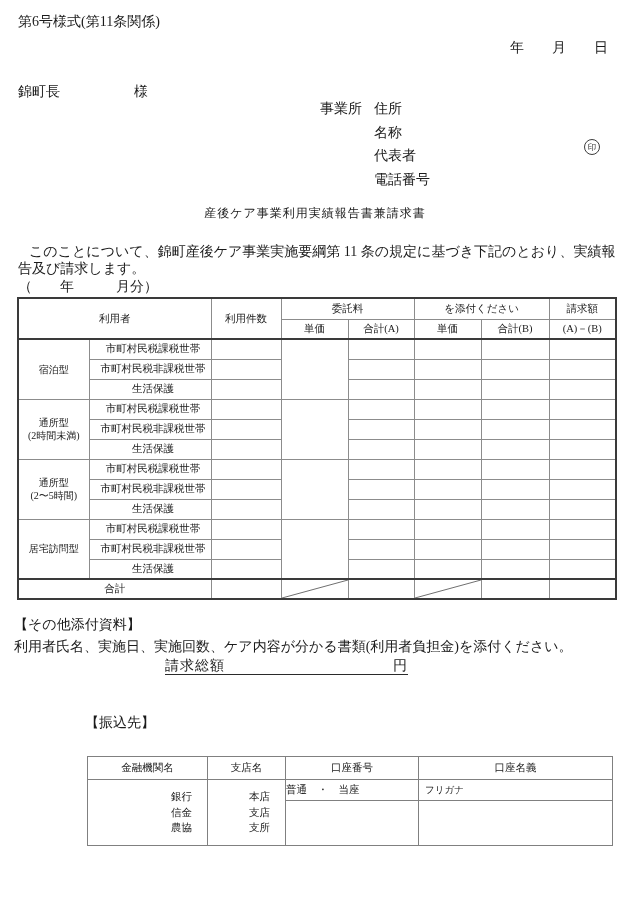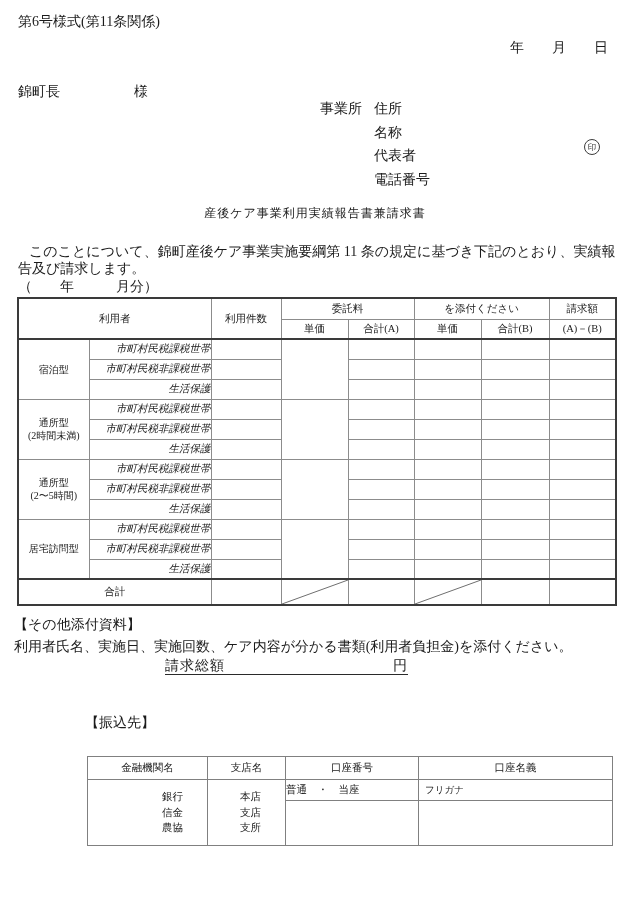--- a/index.html
+++ b/index.html
@@ -43,24 +43,24 @@
   #main-table th, #main-table td {
     border: 1px solid #8c8c8c;
     font-size: 10.5px; font-weight: normal;
     text-align: center; vertical-align: middle;
     padding: 0; overflow: hidden;
   }
   #main-table thead tr.h1 { height: 21px; }
   #main-table thead tr.h2 { height: 20px; }
   #main-table tbody tr { height: 20px; }
   #main-table tbody tr:first-child td { border-top: 2px solid #3a3a3a; }
-  #main-table tr.total-row { height: 26px; }
+  #main-table tr.total-row { height: 20px; }
   #main-table tr.total-row td { border-top: 2px solid #3a3a3a; }
   #main-table td.cat { white-space: pre-line; font-size: 10px; line-height: 1.3; }
-  #main-table td.sub { text-align: right; padding-left: 6px; font-style: italic; }
+  #main-table td.sub { text-align: center; padding-left: 6px; }
   #main-table td.diag { position: relative; padding: 0; }
   #main-table td.diag svg { position: absolute; inset: 0; width: 100%; height: 100%; display: block; }
 
   
   .attach-heading { left: 14px; top: 617px; }
   .attach-note { left: 14px; top: 639px; }
   .claim-total-line { left: 165px; top: 658px; }
   .claim-total-line .underlined { border-bottom: 1px solid #2a2a2a; padding-bottom: 1px; letter-spacing: 1px; }
   .claim-total-line .blank-spacer { display: inline-block; width: 168px; }
 
@@ -70,21 +70,21 @@
   #bank-table { width: 525px; border: 1px solid #4a4a4a; margin-top: 24px; }
   #bank-table th, #bank-table td {
     border: 1px solid #808080;
     font-size: 10.5px; font-weight: normal;
     vertical-align: middle; padding: 0; overflow: hidden;
   }
   #bank-table thead tr { height: 23px; }
   #bank-table th { text-align: center; }
   #bank-table tr.type-row { height: 21px; }
   #bank-table tr.blank-row { height: 45px; }
-  #bank-table td.options { text-align: right; padding-right: 24px; white-space: pre-line; line-height: 1.5; }
+  #bank-table td.options { text-align: right; padding-right: 15px; white-space: pre-line; line-height: 1.5; }
   #bank-table td.center { text-align: left; }
   #bank-table td.furigana { text-align: left; padding-left: 6px; font-size: 9.5px; }
 </style>
 </head>
 <body>
 
 <div class="abs fs11 form-number">第6号様式(第11条関係)</div>
 <div class="abs fs11 date-line">年　　月　　日</div>
 
 <div class="abs fs11 addressee-line">

